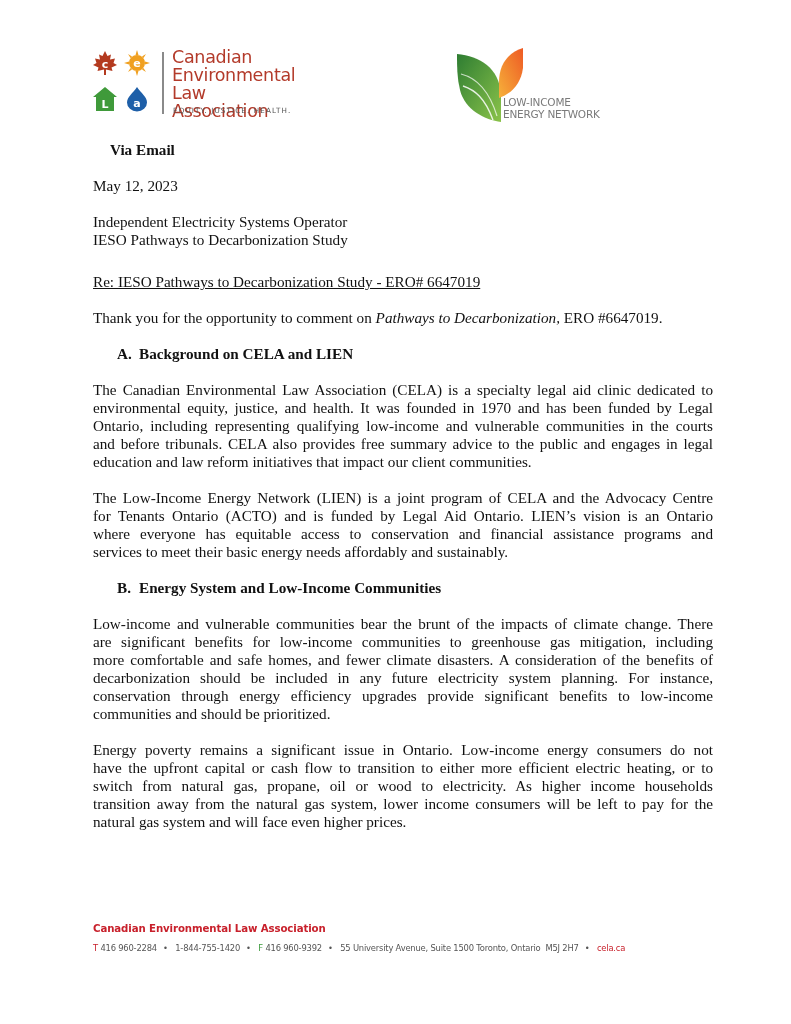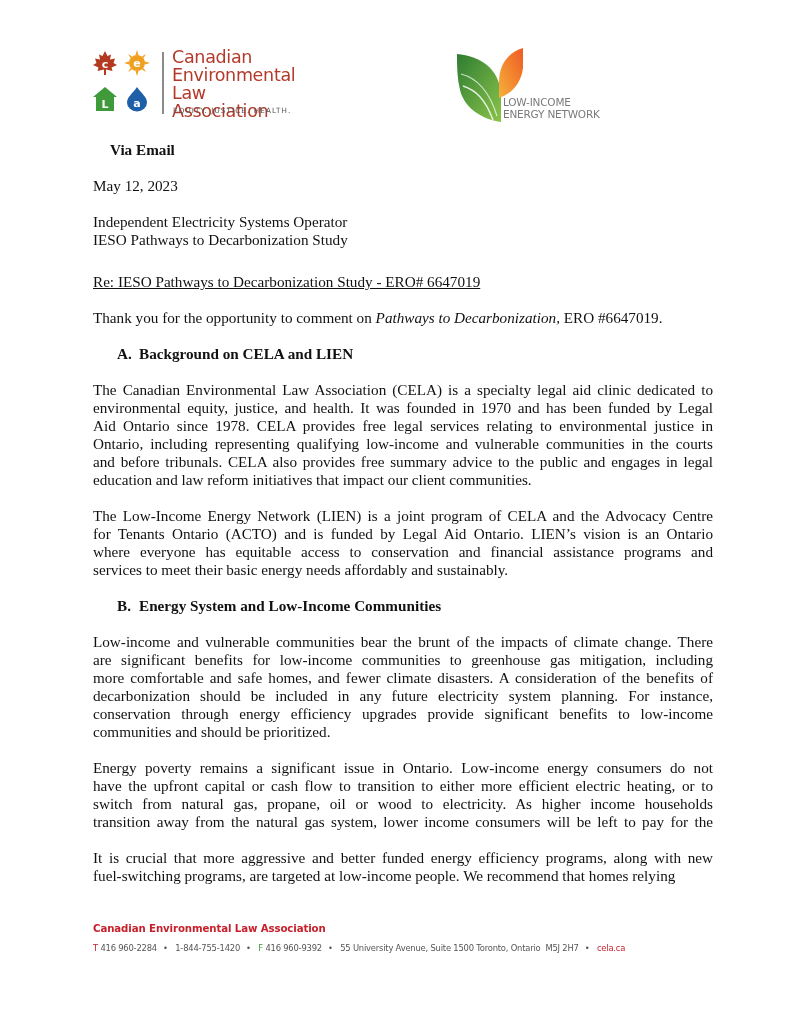--- a/index.html
+++ b/index.html
@@ -116,21 +116,20 @@
 
   <div class="p re">Re: IESO Pathways to Decarbonization Study - ERO# 6647019</div>
 
   <div class="p"><span>Thank you for the opportunity to comment on </span><em>Pathways to Decarbonization,</em><span> ERO #6647019.</span></div>
 
   <div class="heading"><span class="letter">A.</span><span>Background on CELA and LIEN</span></div>
 
   <div class="p">
     <span class="justify-line" style="text-align: justify; text-align-last: justify;">The Canadian Environmental Law Association (CELA) is a specialty legal aid clinic dedicated to</span>
     <span class="justify-line" style="text-align: justify; text-align-last: justify;">environmental equity, justice, and health. It was founded in 1970 and has been funded by Legal</span>
-    <span class="justify-line" style="text-align: justify; text-align-last: justify;">Aid Ontario since 1978. CELA provides free legal services relating to environmental justice in</span>
     <span class="justify-line" style="text-align: justify; text-align-last: justify;">Ontario, including representing qualifying low-income and vulnerable communities in the courts</span>
     <span class="justify-line" style="text-align: justify; text-align-last: justify;">and before tribunals. CELA also provides free summary advice to the public and engages in legal</span>
     <span class="justify-line">education and law reform initiatives that impact our client communities.</span>
   </div>
 
   <div class="p">
     <span class="justify-line" style="text-align: justify; text-align-last: justify;">The Low-Income Energy Network (LIEN) is a joint program of CELA and the Advocacy Centre</span>
     <span class="justify-line" style="text-align: justify; text-align-last: justify;">for Tenants Ontario (ACTO) and is funded by Legal Aid Ontario. LIEN’s vision is an Ontario</span>
     <span class="justify-line" style="text-align: justify; text-align-last: justify;">where everyone has equitable access to conservation and financial assistance programs and</span>
     <span class="justify-line">services to meet their basic energy needs affordably and sustainably.</span>
@@ -145,26 +144,23 @@
     <span class="justify-line" style="text-align: justify; text-align-last: justify;">decarbonization should be included in any future electricity system planning. For instance,</span>
     <span class="justify-line" style="text-align: justify; text-align-last: justify;">conservation through energy efficiency upgrades provide significant benefits to low-income</span>
     <span class="justify-line">communities and should be prioritized.</span>
   </div>
 
   <div class="p">
     <span class="justify-line" style="text-align: justify; text-align-last: justify;">Energy poverty remains a significant issue in Ontario. Low-income energy consumers do not</span>
     <span class="justify-line" style="text-align: justify; text-align-last: justify;">have the upfront capital or cash flow to transition to either more efficient electric heating, or to</span>
     <span class="justify-line" style="text-align: justify; text-align-last: justify;">switch from natural gas, propane, oil or wood to electricity. As higher income households</span>
     <span class="justify-line" style="text-align: justify; text-align-last: justify;">transition away from the natural gas system, lower income consumers will be left to pay for the</span>
+    <span class="justify-line">natural gas system and will face even higher prices.</span>
   </div>
 
-  <div class="p">
-    <span class="justify-line" style="text-align: justify; text-align-last: justify;">It is crucial that more aggressive and better funded energy efficiency programs, along with new</span>
-    <span class="justify-line">fuel-switching programs, are targeted at low-income people. We recommend that homes relying</span>
-  </div>
 </div>
 
 <div class="footer">
   <div class="footer-org">Canadian Environmental Law Association</div>
   <div class="footer-contact">
     <span class="f-red">T</span>
     <span>416 960-2284</span><span class="bullet">•</span>
     <span>1-844-755-1420</span><span class="bullet">•</span>
     <span class="f-green">F</span>
     <span>416 960-9392</span><span class="bullet">•</span>

